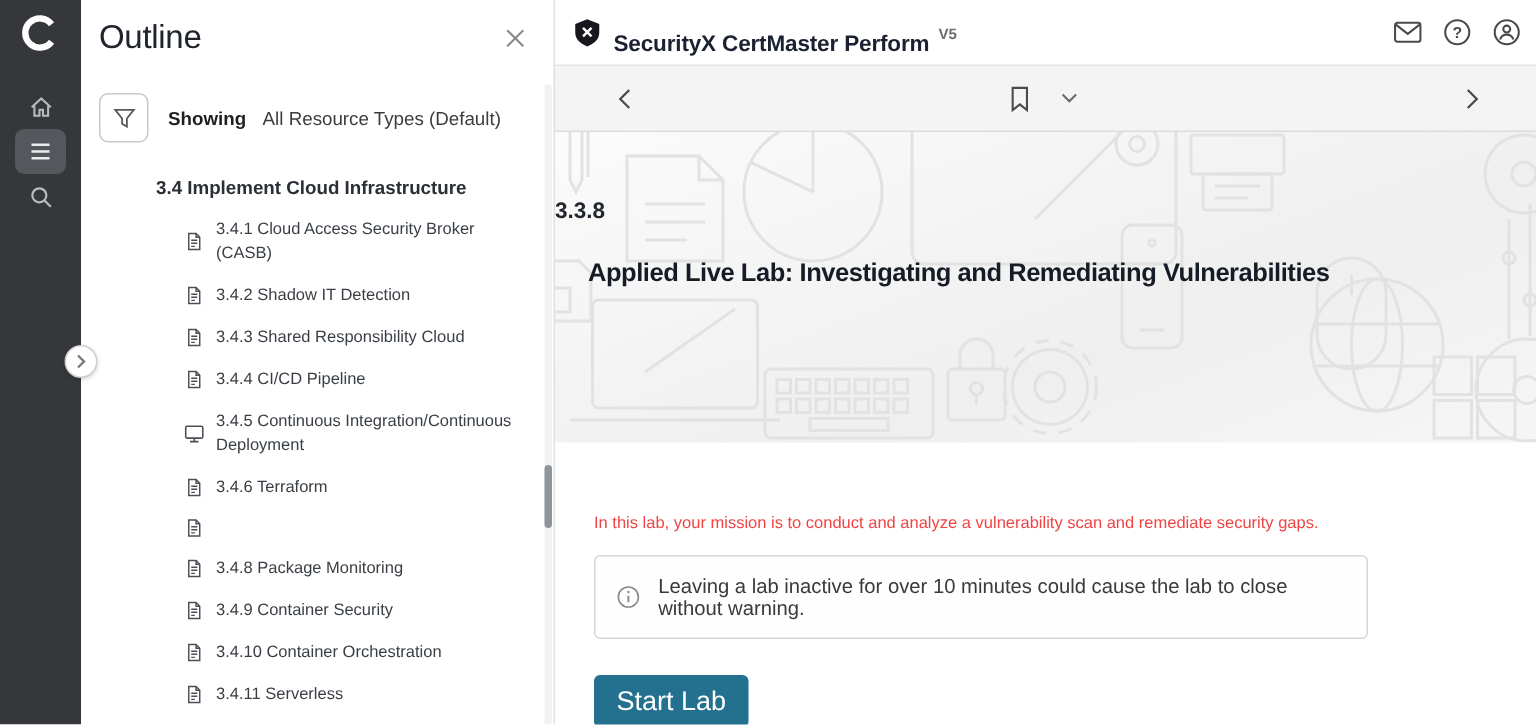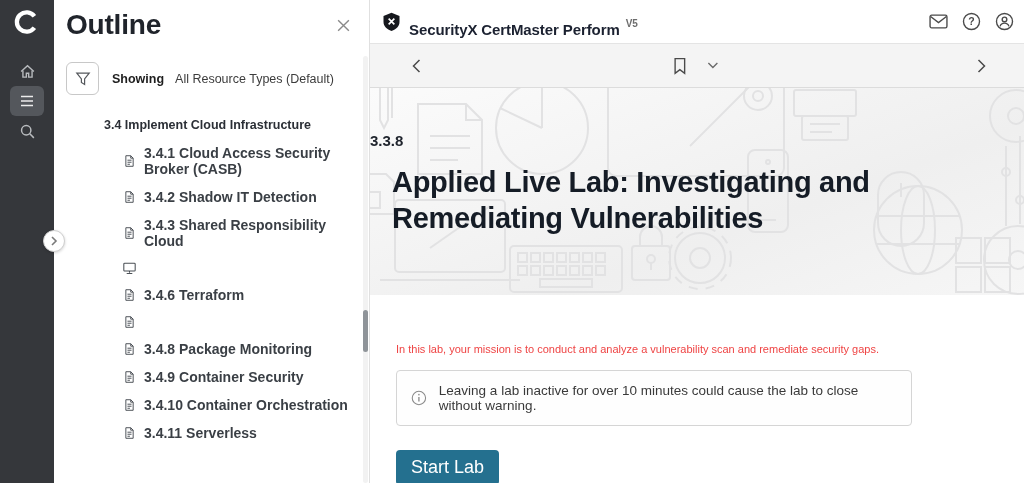--- a/index.html
+++ b/index.html
@@ -16,34 +16,34 @@
 
   
   .panel-toggle{position:absolute;left:43px;top:230px;width:22px;height:22px;border-radius:50%;
     background:#fff;border:1px solid #cfcfcf;box-shadow:0 1px 3px rgba(0,0,0,.18);z-index:6;
     display:flex;align-items:center;justify-content:center;cursor:pointer;padding:0;}
 
   
   .outline{position:absolute;left:54px;top:0;width:316px;height:100%;background:#fff;
     border-right:1px solid #e0e0e0;box-sizing:border-box;z-index:2;}
   .outline-head{display:flex;align-items:flex-start;justify-content:space-between;padding:12px 14px 0 12px;}
-  .outline-title{margin:0;font-size:28px;line-height:26px;font-weight:700;color:#20242b;letter-spacing:-.2px;}
+  .outline-title{margin:0;font-size:22px;line-height:26px;font-weight:400;color:#20242b;letter-spacing:-.2px;}
   .close-btn{border:0;background:transparent;cursor:pointer;padding:4px;margin-top:2px;}
   .filter-row{display:flex;align-items:center;margin:22px 0 0 12px;}
   .filter-btn{width:33px;height:33px;border:1px solid #c8c8c8;border-radius:6px;background:#fff;
     display:flex;align-items:center;justify-content:center;cursor:pointer;padding:0;}
   .showing{font-size:12.5px;font-weight:700;color:#1e1e1e;margin-left:13px;}
   .filter-value{font-size:12.5px;color:#3c3c3c;margin-left:11px;}
   .outline-list{margin-top:22px;}
   .o-section{font-size:12.5px;font-weight:700;color:#2b2f36;padding-left:50px;line-height:16px;
     margin-bottom:12px;cursor:pointer;}
   #o-items{padding-left:68px;}
   .o-item{display:flex;align-items:center;margin-bottom:12px;cursor:pointer;}
   .o-ic{flex:none;width:15px;display:flex;align-items:center;justify-content:center;margin-right:7px;}
-  .o-label{font-size:14px;font-weight:700;color:#3a3f45;line-height:16px;width:205px;}
+  .o-label{font-size:11px;font-weight:400;color:#3a3f45;line-height:16px;width:205px;}
   .o-scroll-track{position:absolute;right:1px;top:56px;bottom:0;width:5px;background:#f2f2f2;border-radius:3px;}
   .o-scroll-thumb{position:absolute;top:254px;left:0;width:5px;height:42px;background:#8f9499;border-radius:3px;}
 
   
   .main{position:absolute;left:370px;top:0;width:654px;height:100%;background:#fff;}
   .top{height:44px;display:flex;align-items:center;border-bottom:1px solid #e4e4e4;padding:0 10px 0 12px;
     box-sizing:border-box;background:#fff;}
   .product{font-size:15px;font-weight:700;color:#1b2130;margin-left:8px;letter-spacing:-.1px;margin-top:16px;}
   .ver{font-size:10px;font-weight:700;color:#6d6d6d;margin-left:6px;margin-top:3px;}
   .top-icons{margin-left:auto;display:flex;align-items:center;}
@@ -56,21 +56,21 @@
   .nav-next{margin-left:auto;margin-right:32px;}
   .bm-group{position:absolute;left:50%;transform:translateX(-53%);display:flex;align-items:center;}
   .bm-btn{border:0;background:transparent;cursor:pointer;padding:2px 4px;display:flex;}
   .bm-caret{border:0;background:transparent;cursor:pointer;padding:2px 4px;margin-left:12px;display:flex;}
 
   .hero{height:207px;position:relative;overflow:hidden;
     background:linear-gradient(160deg,#fbfbfb 0%,#efefef 62%,#f6f6f6 100%);}
   .hero-bg{position:absolute;left:0;top:0;}
   .hero-text{position:relative;padding-top:44px;}
   .sec-num{font-size:15px;font-weight:700;color:#20252e;line-height:18px;}
-  .page-title{margin:14px auto 0;max-width:610px;font-size:29px;line-height:36px;font-weight:800;
+  .page-title{margin:14px auto 0;max-width:610px;font-size:17px;line-height:36px;font-weight:800;
     color:#151c26;letter-spacing:-.3px;}
 
   .content{padding:46px 28px 0 26px;}
   .mission{margin:0;font-size:11px;color:#ef4444;line-height:16px;}
   .notice{margin-top:13px;width:516px;box-sizing:border-box;border:1px solid #d5d5d5;border-radius:4px;
     background:#fefefe;display:flex;align-items:center;padding:12px 14px;}
   .notice-text{font-size:13.5px;color:#3a3a3a;margin-left:12px;}
   .start-btn{margin-top:24px;background:#24708f;color:#fff;border:0;border-radius:4px;
     font-size:18px;font-family:"Liberation Sans",sans-serif;padding:7px 15px;cursor:pointer;}
 </style>
@@ -158,25 +158,36 @@
               <svg width="13" height="14" viewBox="0 0 16 16" fill="none" stroke="#4b5056" stroke-width="1.2">
                 <path d="M3.5 1.5h6l3 3v10h-9z"></path>
                 <path d="M9.5 1.5v3h3"></path>
                 <path d="M5.5 7h5M5.5 9.5h5M5.5 12h3"></path>
               </svg>
             </span>
             <span class="o-label">3.4.3 Shared Responsibility Cloud</span>
           </div>
           <div class="o-item">
             <span class="o-ic">
+              <svg width="13" height="14" viewBox="0 0 16 16" fill="none" stroke="#4b5056" stroke-width="1.2">
+                <path d="M3.5 1.5h6l3 3v10h-9z"></path>
+                <path d="M9.5 1.5v3h3"></path>
+                <path d="M5.5 7h5M5.5 9.5h5M5.5 12h3"></path>
+              </svg>
+            </span>
+            <span class="o-label">3.4.4 CI/CD Pipeline</span>
+          </div>
+          <div class="o-item">
+            <span class="o-ic">
               <svg width="15" height="14" viewBox="0 0 16 16" fill="none" stroke="#4b5056" stroke-width="1.2">
                 <rect x="1.5" y="2.5" width="13" height="9" rx="1"></rect>
                 <path d="M8 11.5v2M4.8 14.2h6.4"></path>
               </svg>
             </span>
+            <span class="o-label">3.4.5 Continuous Integration/Continuous Deployment</span>
           </div>
           <div class="o-item">
             <span class="o-ic">
               <svg width="13" height="14" viewBox="0 0 16 16" fill="none" stroke="#4b5056" stroke-width="1.2">
                 <path d="M3.5 1.5h6l3 3v10h-9z"></path>
                 <path d="M9.5 1.5v3h3"></path>
                 <path d="M5.5 7h5M5.5 9.5h5M5.5 12h3"></path>
               </svg>
             </span>
             <span class="o-label">3.4.6 Terraform</span>

